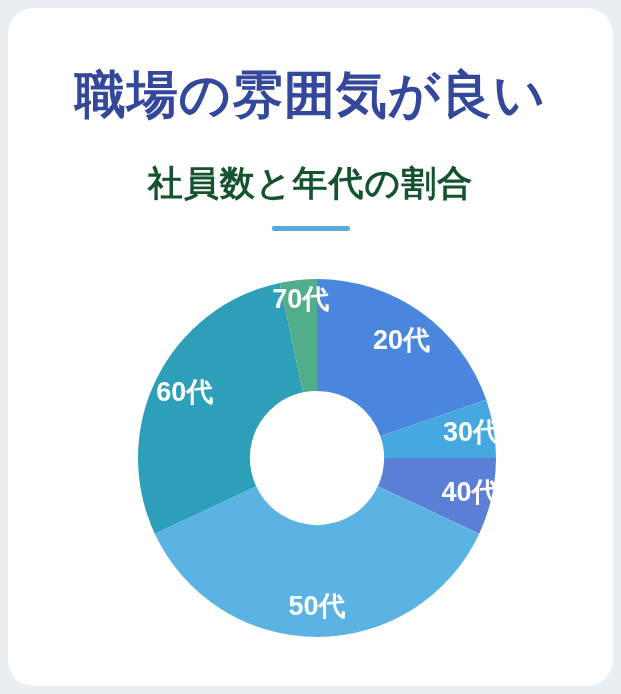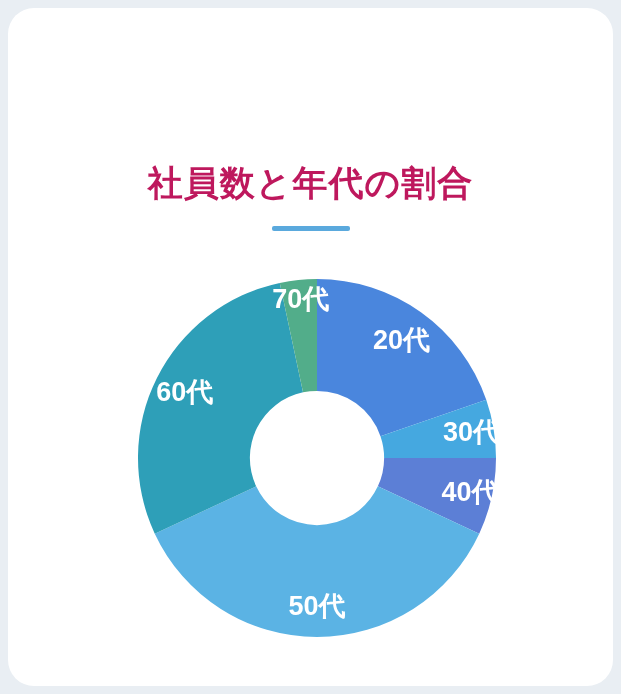--- a/index.html
+++ b/index.html
@@ -25,21 +25,21 @@
     color:#33489b;
     line-height:1.15;
     white-space:nowrap;
   }
   .subtitle{
     position:absolute;left:0;top:154px;width:605px;
     text-align:center;
     font-size:35px;
     font-weight:bold;
     letter-spacing:1px;
-    color:#be185d;
+    color:#14532d;
     line-height:1.2;
     white-space:nowrap;
   }
   .underline{
     position:absolute;
     left:50%;transform:translateX(-50%);
     top:218px;
     width:78px;height:5px;
     background:#5aa9dd;
     border-radius:2px;
@@ -61,20 +61,21 @@
     fill:#ffffff;
     text-anchor:middle;
     dominant-baseline:central;
   }
 </style>
 </head>
 <body>
 
 <div class="card">
 
+  <div class="title">職場の雰囲気が良い</div>
   <div class="subtitle">社員数と年代の割合</div>
   <div class="underline"></div>
 
   <div class="chart-wrap">
     <svg class="donut" viewBox="0 0 605 400">
       <g id="slices">
           <path d="M 309 25 A 179 179 0 0 1 478.2478250322777 145.72330035216896 L 372.46793438710415 182.14623763206336 A 67.125 67.125 0 0 0 309 136.875 Z" fill="#4a86dd"></path>
           <path d="M 478.2478250322777 145.72330035216896 A 179 179 0 0 1 488 204 L 376.125 204 A 67.125 67.125 0 0 0 372.46793438710415 182.14623763206336 Z" fill="#45a8e0"></path>
           <path d="M 488 204 A 179 179 0 0 1 471.2290938795603 279.64866885158517 L 369.83591020483516 232.36825081934444 A 67.125 67.125 0 0 0 376.125 204 Z" fill="#5c7fd6"></path>
           <path d="M 471.2290938795603 279.64866885158517 A 179 179 0 0 1 146.77090612043966 279.6486688515852 L 248.16408979516487 232.36825081934444 A 67.125 67.125 0 0 0 369.83591020483516 232.36825081934444 Z" fill="#5bb3e4"></path>

